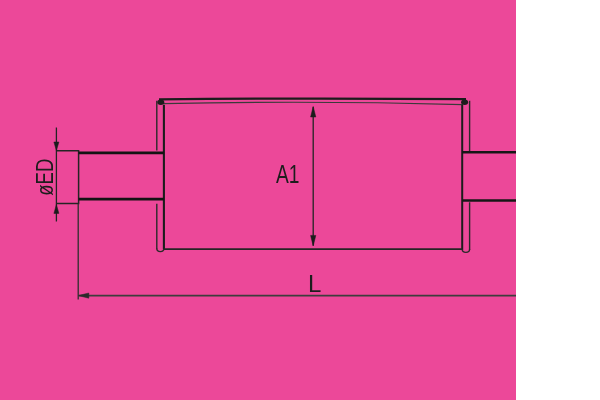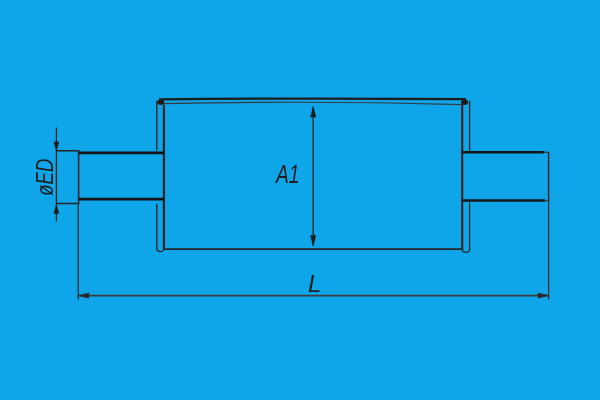--- a/index.html
+++ b/index.html
@@ -1,16 +1,16 @@
 <!DOCTYPE html>
 <html><head>
 <meta charset="utf-8">
 <style>
   html,body{margin:0;padding:0;background:#ffffff;}
-  .page{width:600px;height:400px;position:relative;background:#0ea5e9;overflow:hidden;font-style:italic;}
+  .page{width:516px;height:400px;position:relative;background:#ec4899;overflow:hidden;}
   svg{display:block;filter:blur(0.33px);}
   text{font-family:"Liberation Sans", sans-serif;fill:#1d1d1d;}
 </style>
 </head>
 <body>
 <div class="page">
 <svg width="600" height="400" viewBox="0 0 600 400">
 
   <path d="M159,99.4 Q310,97.8 466,99.2" fill="none" stroke="#1c1c1c" stroke-width="2.2"></path>
 

